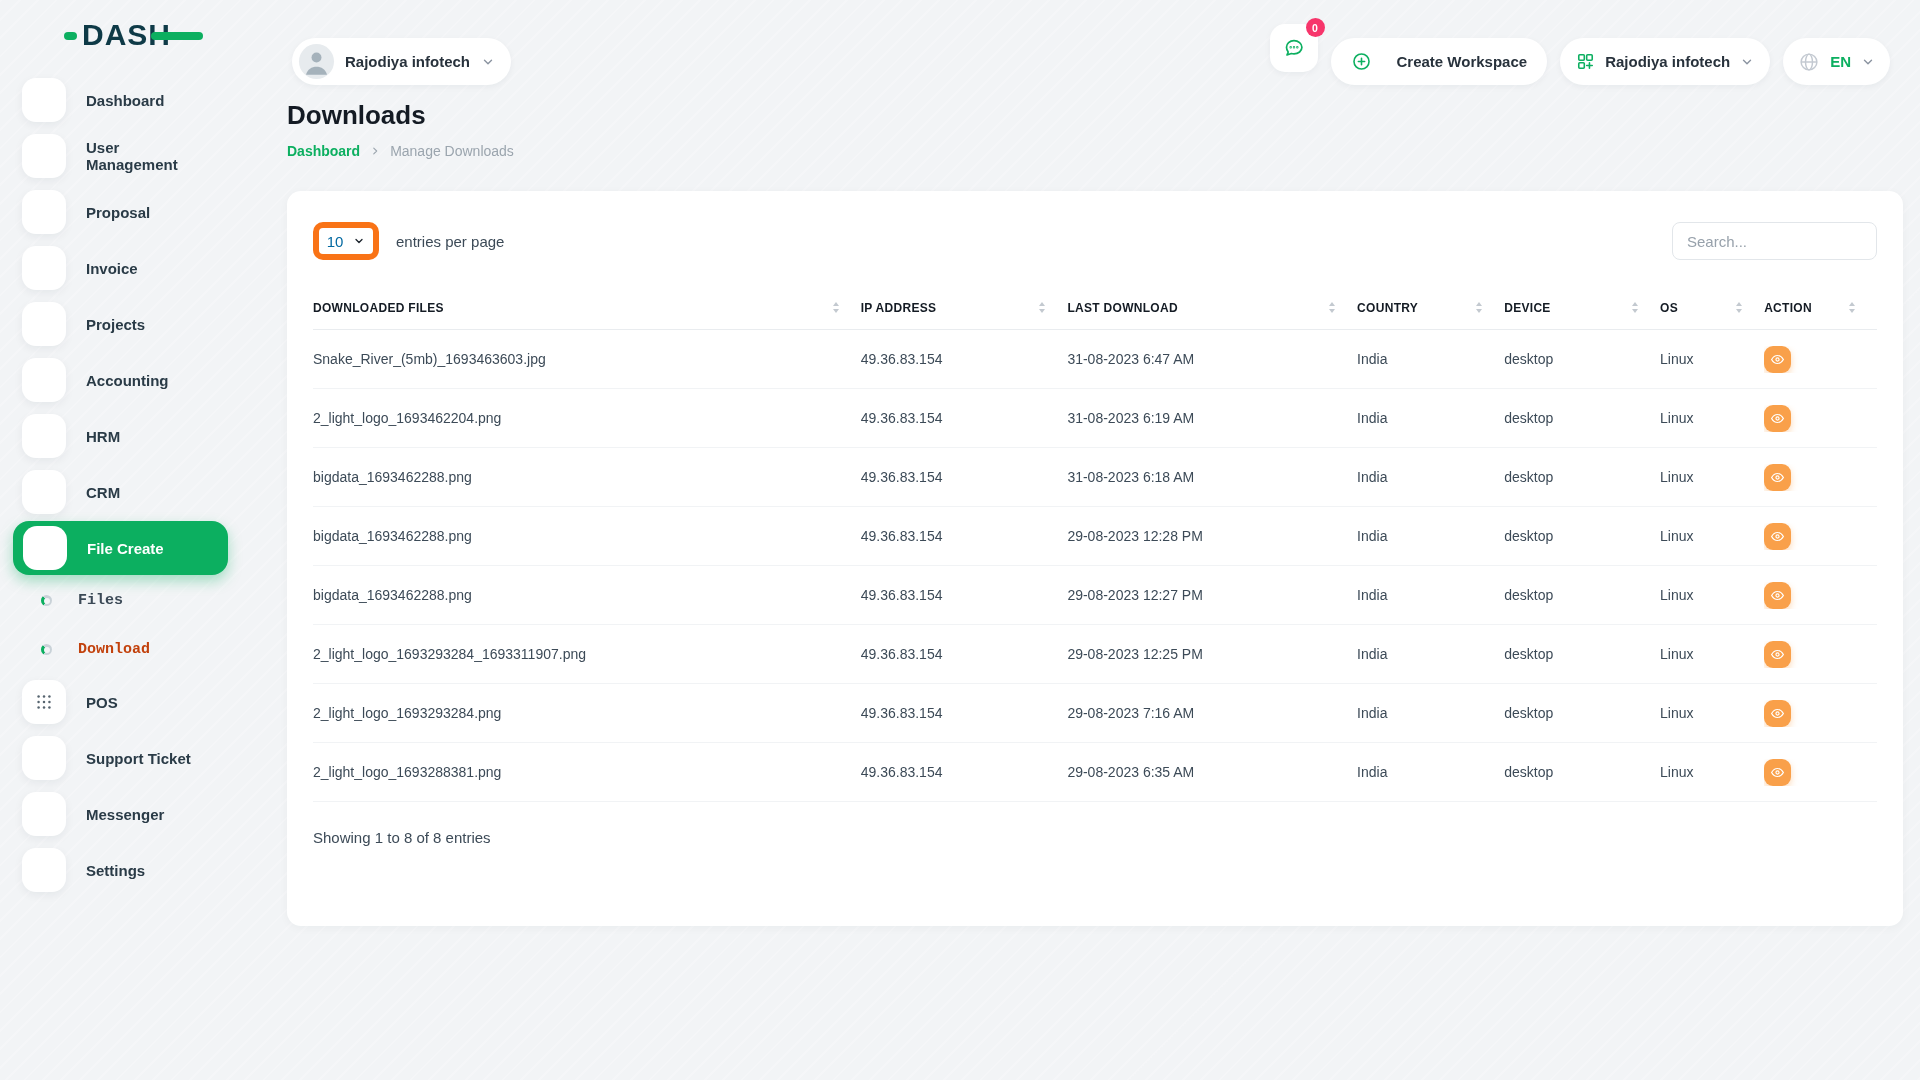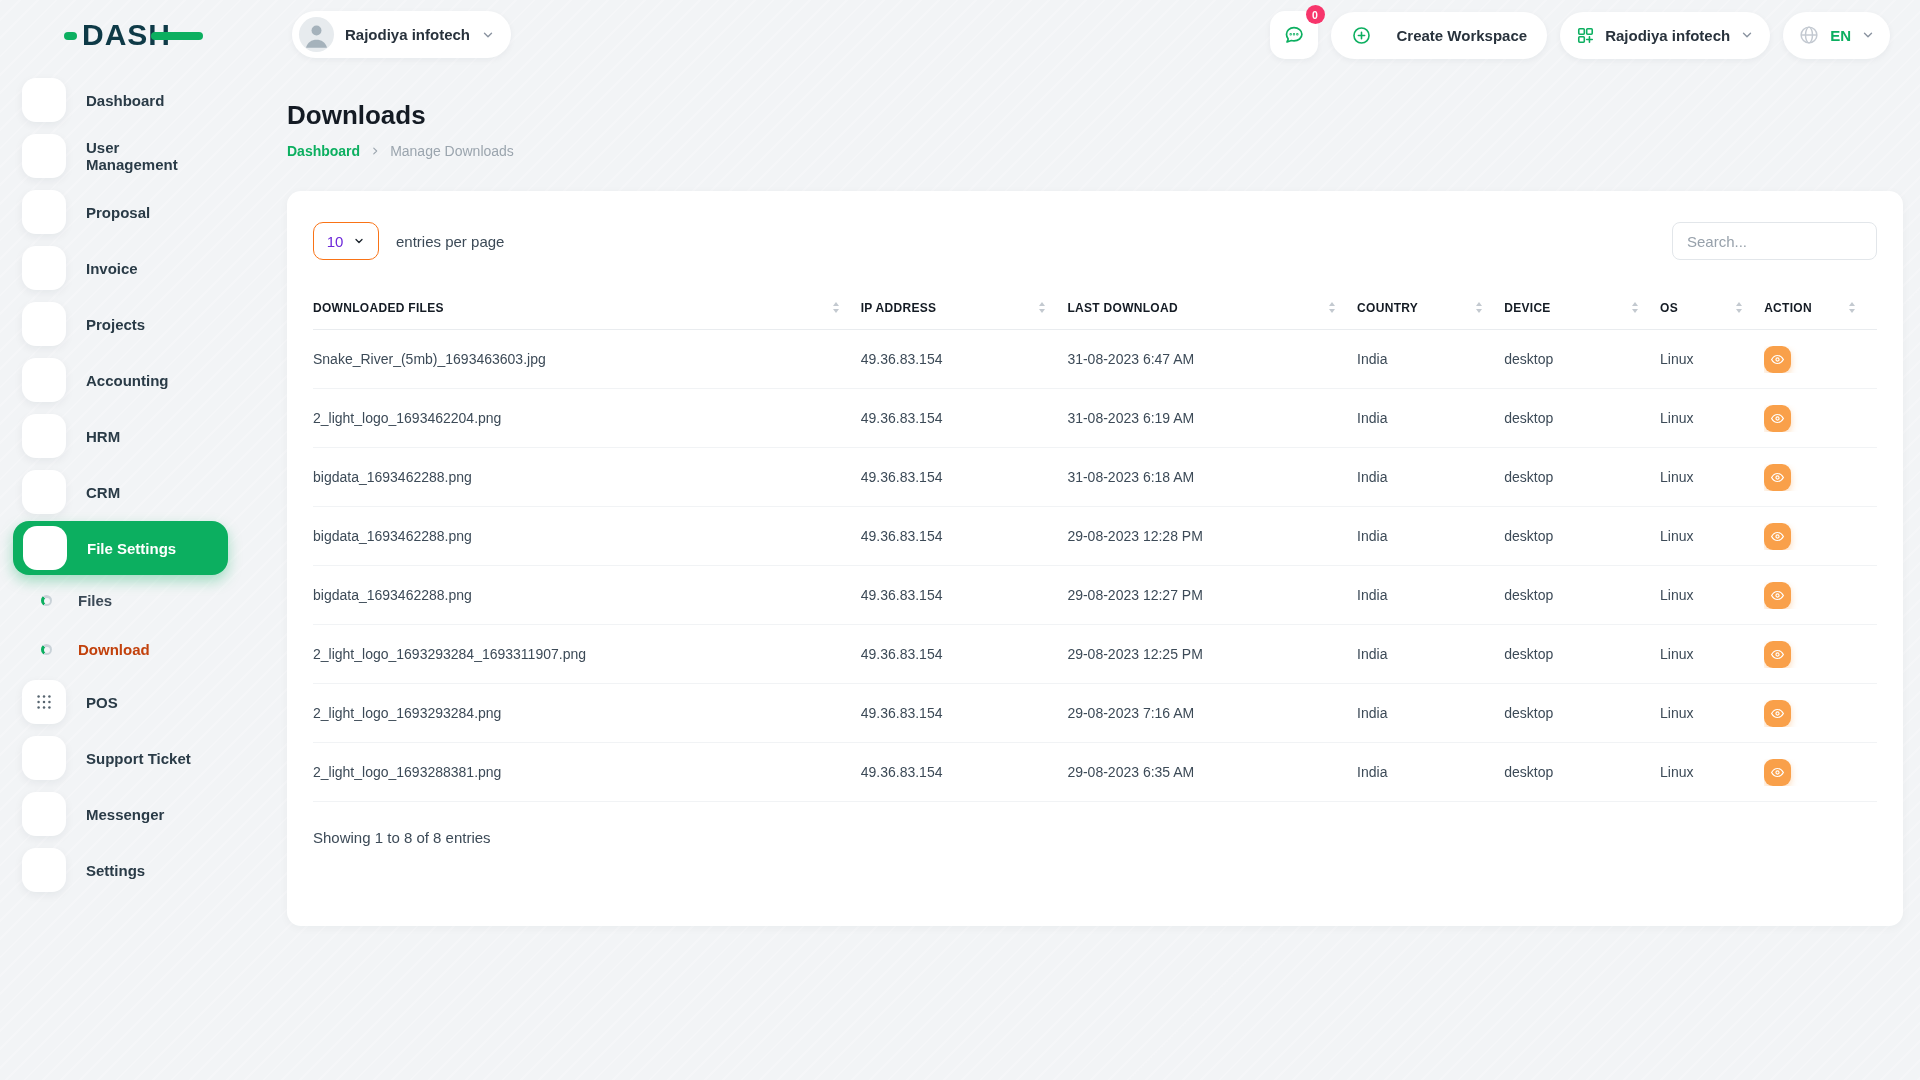--- a/index.html
+++ b/index.html
@@ -18,21 +18,21 @@
   }
   .icon svg{ display:block; }
 
   
   .header{ position:absolute; top:0; left:0; width:1920px; height:70px; z-index:5; }
   .logo{ position:absolute; left:64px; top:20px; display:flex; align-items:center; }
   .logo-dot{ width:13px; height:8px; border-radius:5px; background:#0caf60; margin-right:5px; margin-top:2px; }
   .logo-text{ font-size:30px; font-weight:800; letter-spacing:1px; color:#0e3a47; line-height:1; font-style:normal; }
   .logo-dash{ width:52px; height:8px; border-radius:5px; background:#0caf60; margin-left:-20px; margin-top:2px; }
 
-  .pill{ background:#fff; border-radius:24px; box-shadow:0 2px 6px rgba(25,39,52,.05); display:flex; align-items:center; cursor:pointer; }
+  .pill{ background:#fff; border-radius:24px; box-shadow:0 2px 6px rgba(25,39,52,.05); display:flex; align-items:center; cursor:pointer;margin-top:27px; }
 
   .workspace-pill{ position:absolute; left:292px; top:11px; height:47px; padding:6px 16px 6px 7px; gap:11px; }
   .avatar{ width:35px; height:35px; border-radius:50%; background:#e7ebee; display:flex; align-items:center; justify-content:center; overflow:hidden; }
   .pill-name{ font-size:15px; font-weight:600; color:#28323c; }
   .chev-sm svg{ width:14px; height:14px; }
 
   .header-right{ position:absolute; right:30px; top:11px; display:flex; align-items:center; gap:13px; }
   .icon-btn{ position:relative; width:48px; height:48px; border-radius:15px; background:#fff; box-shadow:0 2px 6px rgba(25,39,52,.05); display:flex; align-items:center; justify-content:center; cursor:pointer; }
   .badge{ position:absolute; top:-6px; right:-7px; min-width:19px; height:19px; border-radius:10px; background:#f7356b; color:#fff; font-size:10.5px; font-weight:700; display:flex; align-items:center; justify-content:center; padding:0 5px; }
   .create-pill{ height:47px; padding:0 20px; gap:25px; font-size:15px; font-weight:700; color:#28323c; }
@@ -52,34 +52,34 @@
   .active-pill{ position:absolute; left:13px; top:1px; right:20px; bottom:1px; background:#0caf60; border-radius:16px; box-shadow:0 6px 14px rgba(12,175,96,.35); }
   .nav-item.active .icon-box{ margin-left:23px; position:relative; box-shadow:none; }
   .nav-item.active .icon-box svg{ stroke:#0caf60; }
   .nav-item.active .nav-label{ position:relative; color:#fff; }
   .nav-item.active .chev{ position:relative; margin-right:38px; }
   .nav-item.active .chev svg{ stroke:#fff; }
 
   .sub-item{ display:flex; align-items:center; height:49px; padding-left:41px; cursor:pointer; }
   .bullet{ width:11px; height:11px; border-radius:50%; background:conic-gradient(from 210deg,#0caf60 0 110deg,#c9d2d8 110deg 360deg); position:relative; flex:0 0 11px; }
   .bullet::after{ content:""; position:absolute; inset:2.5px; border-radius:50%; background:#f2f4f6; }
-  .sub-label{ margin-left:26px; font-size:15px; font-weight:600; color:#3c4a57; }
+  .sub-label{ margin-left:26px; font-size:15px; font-weight:600; color:#3c4a57;font-family:Liberation Mono, monospace; }
   .sub-item.active .sub-label{ color:#c2410c; font-weight:700; }
 
   
   .main{ position:absolute; left:287px; top:70px; width:1616px; z-index:3; }
   .page-title{ font-size:26px; font-weight:700; color:#141b24; margin-top:30px; }
   .breadcrumb{ display:flex; align-items:center; gap:10px; margin-top:12px; font-size:14px; }
   .crumb-link{ color:#0caf60; font-weight:600; cursor:pointer; }
   .crumb-sep svg{ width:10px; height:10px; stroke:#9ba5ae; }
   .crumb-current{ color:#9ba5ae; }
 
   .card{ margin-top:32px; background:#fff; border-radius:14px; box-shadow:0 2px 10px rgba(25,39,52,.04); padding:31px 26px 34px 26px; min-height:735px; }
   .controls{ display:flex; align-items:center; }
-  .entries-select{ width:66px; height:38px; border:1px solid #f97316; border-radius:10px; background:#fff; display:flex; align-items:center; justify-content:center; gap:10px; font-size:15px; color:#6d28d9; cursor:pointer; }
+  .entries-select{ width:66px; height:38px; border:6px solid #f97316; border-radius:10px; background:#fff; display:flex; align-items:center; justify-content:center; gap:10px; font-size:15px; color:#0369a1; cursor:pointer; }
   .entries-select .chev-b svg{ width:12px; height:12px; stroke:#1a222b; }
   .entries-label{ margin-left:17px; font-size:15px; color:#3c4a57; }
   .search-input{ margin-left:auto; width:205px; height:38px; border:1px solid #e2e6ea; border-radius:8px; padding:0 14px; font-size:15px; color:#3c4a57; outline:none; font-family:"Liberation Sans", sans-serif; background:#fff; }
   .search-input::placeholder{ color:#97a1ab; }
 
   .table{ margin-top:26px; }
   .tr{ display:flex; align-items:center; }
   .thead{ height:44px; border-bottom:1px solid #e9ecef; }
   .th{ display:flex; align-items:center; justify-content:space-between; padding-right:22px; font-size:12px; font-weight:700; letter-spacing:.3px; color:#141b24; text-transform:uppercase; cursor:pointer; }
   .sort{ display:inline-flex; flex-direction:column; gap:3px; }
@@ -291,21 +291,21 @@
       </span>
     </div>
     <div class="nav-item active">
       <span class="active-pill"></span>
       <span class="icon-box icon">
         <svg viewBox="0 0 24 24" fill="none" stroke="currentColor" stroke-width="1.8" stroke-linecap="round" stroke-linejoin="round" style="stroke:inherit">
           <path d="M7.5 3.5h5.7l4.3 4.3V19a1.5 1.5 0 0 1-1.5 1.5H7.5A1.5 1.5 0 0 1 6 19V5a1.5 1.5 0 0 1 1.5-1.5z"></path>
           <path d="M12.8 3.5v4.7h4.7"></path>
         </svg>
       </span>
-    <span class="nav-label">File Settings</span>
+    <span class="nav-label">File Create</span>
       <span class="chev icon">
         <svg viewBox="0 0 24 24" fill="none" stroke-width="2.6" stroke-linecap="round" stroke-linejoin="round" style="stroke:inherit">
           <polyline points="5 9 12 16 19 9"></polyline>
         </svg>
       </span>
     </div>
     <div class="sub-item">
       <span class="bullet"></span>
       <span class="sub-label">Files</span>
     </div>

